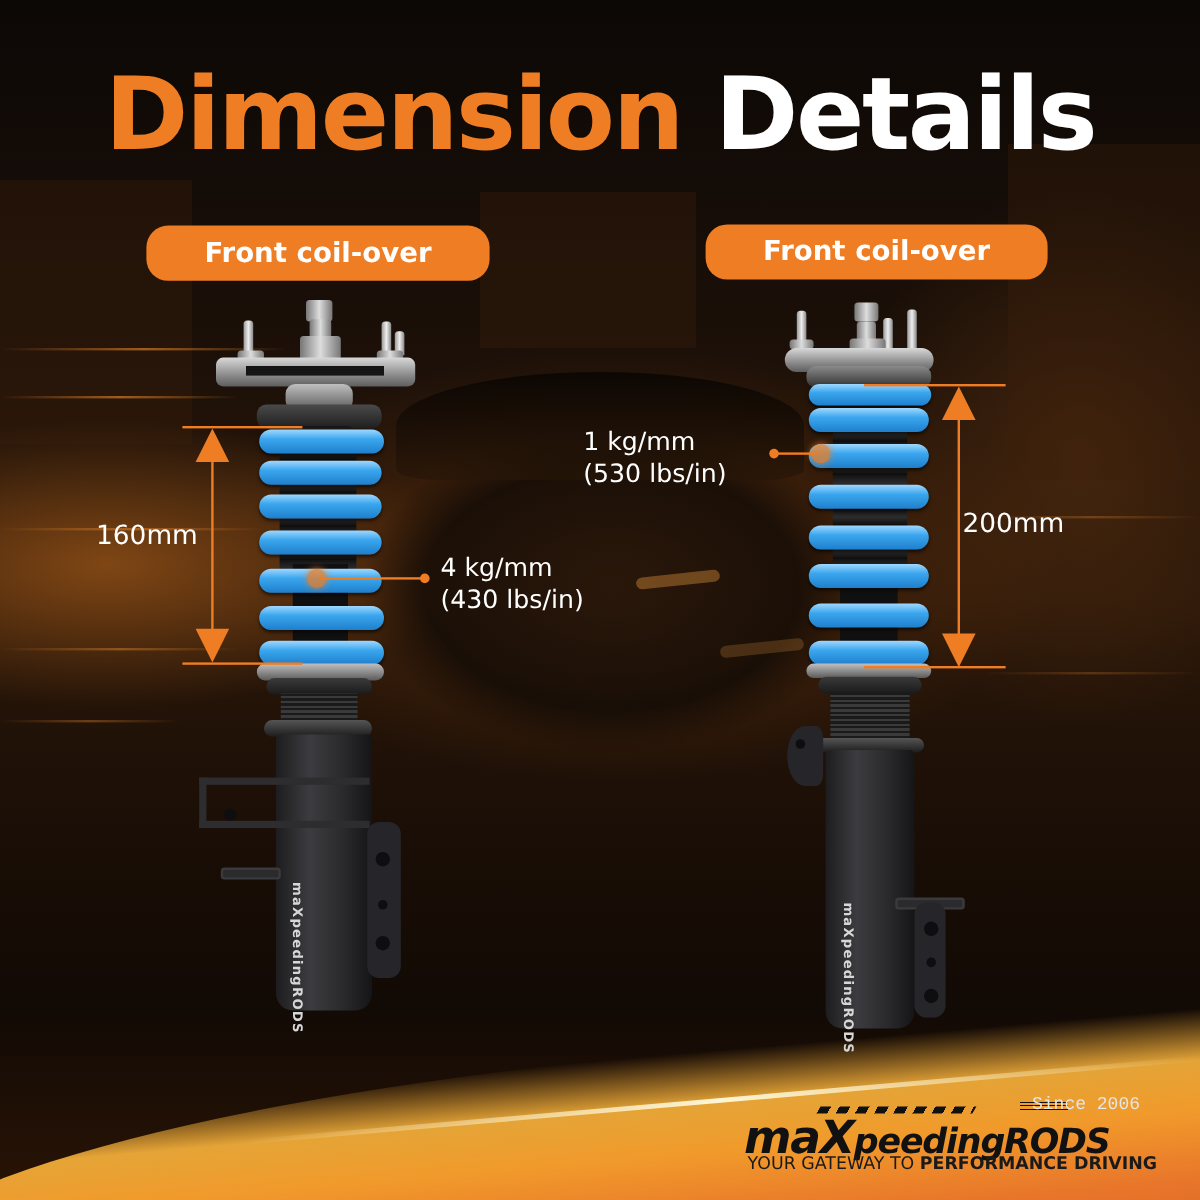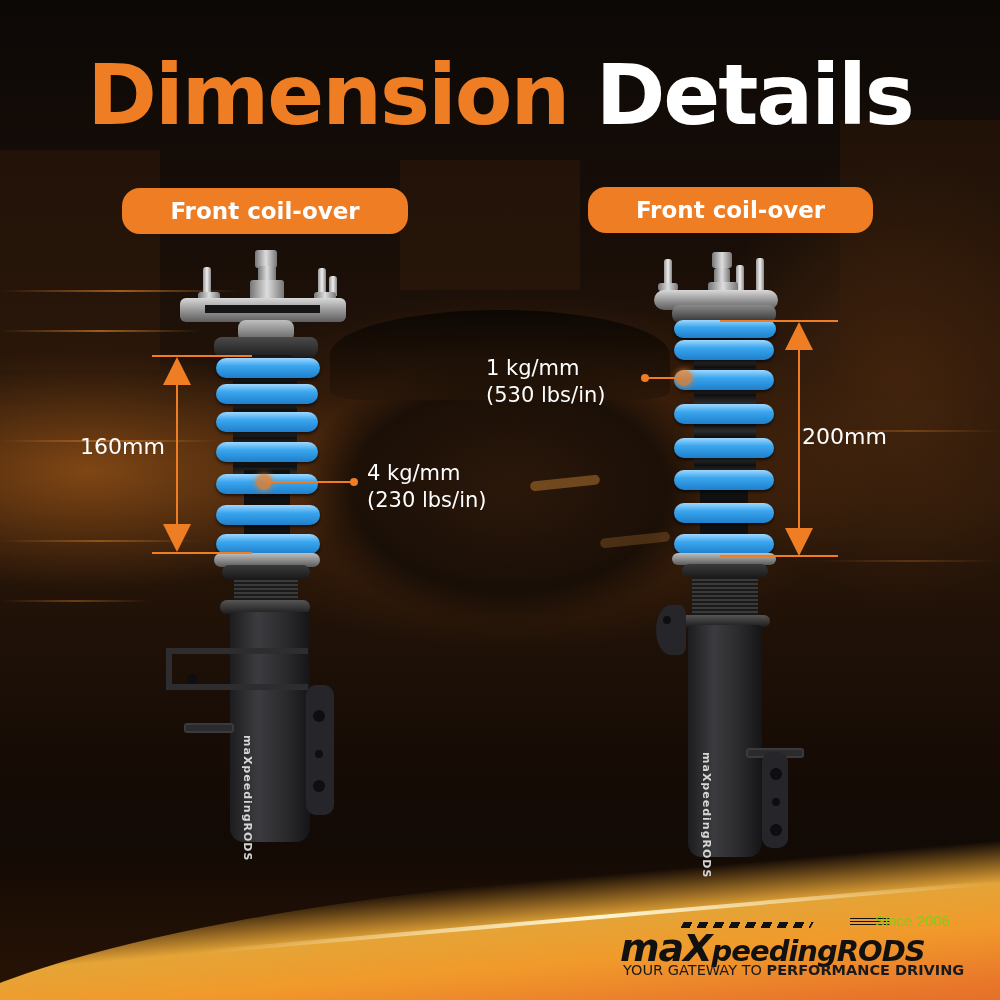--- a/index.html
+++ b/index.html
@@ -84,21 +84,21 @@
   .vline { position: absolute; width: 2px; background: #ee7d24; }
   .arrow-up { position: absolute; width: 0; height: 0; border-left: 14px solid transparent; border-right: 14px solid transparent; border-bottom: 28px solid #ee7d24; }
   .arrow-down { position: absolute; width: 0; height: 0; border-left: 14px solid transparent; border-right: 14px solid transparent; border-top: 28px solid #ee7d24; }
   .dim-label { position: absolute; color: #fff; font-size: 22px; font-family: "DejaVu Sans", sans-serif; }
   .rate-label { position: absolute; color: #fff; font-size: 21px; line-height: 27px; font-family: "DejaVu Sans", sans-serif; }
   .dot { position: absolute; width: 8px; height: 8px; border-radius: 50%; background: #ee7d24; }
   .halo { position: absolute; width: 16px; height: 16px; border-radius: 50%; background: rgba(238,125,36,0.75); box-shadow: 0 0 6px rgba(238,125,36,0.9); }
 
   
   .logo { position: absolute; left: 620px; top: 912px; width: 330px; height: 70px; }
-  .logo-since { position: absolute; right: 0; top: 0; font-size: 15px; color: #84cc16; font-family: Liberation Sans, sans-serif; }
+  .logo-since { position: absolute; right: 0; top: 0; font-size: 15px; color: #e5e5e5; font-family: Liberation Mono, monospace; }
   .logo-since-lines { position: absolute; left: 230px; top: 6px; width: 40px; height: 8px;
                       background: repeating-linear-gradient(180deg, #111 0 1px, transparent 1px 3px); }
   .logo-main { position: absolute; left: 0; top: 14px; font-size: 29px; font-weight: bold; font-style: italic; color: #111; letter-spacing: -1px; font-family: "DejaVu Sans", sans-serif; }
   .logo-main .x { font-size: 38px; }
   .logo-checker { position: absolute; left: 62px; top: 10px; width: 130px; height: 6px;
                   background: repeating-linear-gradient(90deg, #111 0 9px, transparent 9px 16px); transform: skewX(-30deg); }
   .logo-tag { position: absolute; left: 3px; top: 50px; font-size: 14.5px; color: #1a1a1a; font-family: "DejaVu Sans", sans-serif; white-space: nowrap; }
   .logo-tag b { font-weight: bold; }
 </style>
 </head>
@@ -174,21 +174,21 @@
 <div class="hline" style="left:152px;top:552px;width:100px;"></div>
 <div class="vline" style="left:176px;top:382px;height:145px;"></div>
 <div class="arrow-up" style="left:163px;top:357px;"></div>
 <div class="arrow-down" style="left:163px;top:524px;"></div>
 <div class="dim-label" style="left:80px;top:434px;">160mm</div>
 <div class="halo" style="left:256px;top:474px;"></div>
 <div class="hline" style="left:266px;top:481px;width:90px;"></div>
 <div class="dot" style="left:350px;top:478px;"></div>
 <div class="rate-label" style="left:367px;top:460px;">
   <div>4 kg/mm</div>
-  <div>(230 lbs/in)</div>
+  <div>(430 lbs/in)</div>
 </div>
 
 <div class="shock">
   <div class="stud" style="left:664px;top:259px;height:34px;"></div>
   <div class="stud" style="left:736px;top:265px;height:28px;"></div>
   <div class="stud" style="left:756px;top:258px;height:34px;"></div>
   <div class="nut" style="left:712px;top:252px;width:20px;height:16px;"></div>
   <div class="nut" style="left:714px;top:268px;width:16px;height:18px;"></div>
   <div class="nut" style="left:708px;top:282px;width:30px;height:14px;"></div>
   <div class="nut" style="left:658px;top:283px;width:20px;height:8px;"></div>

